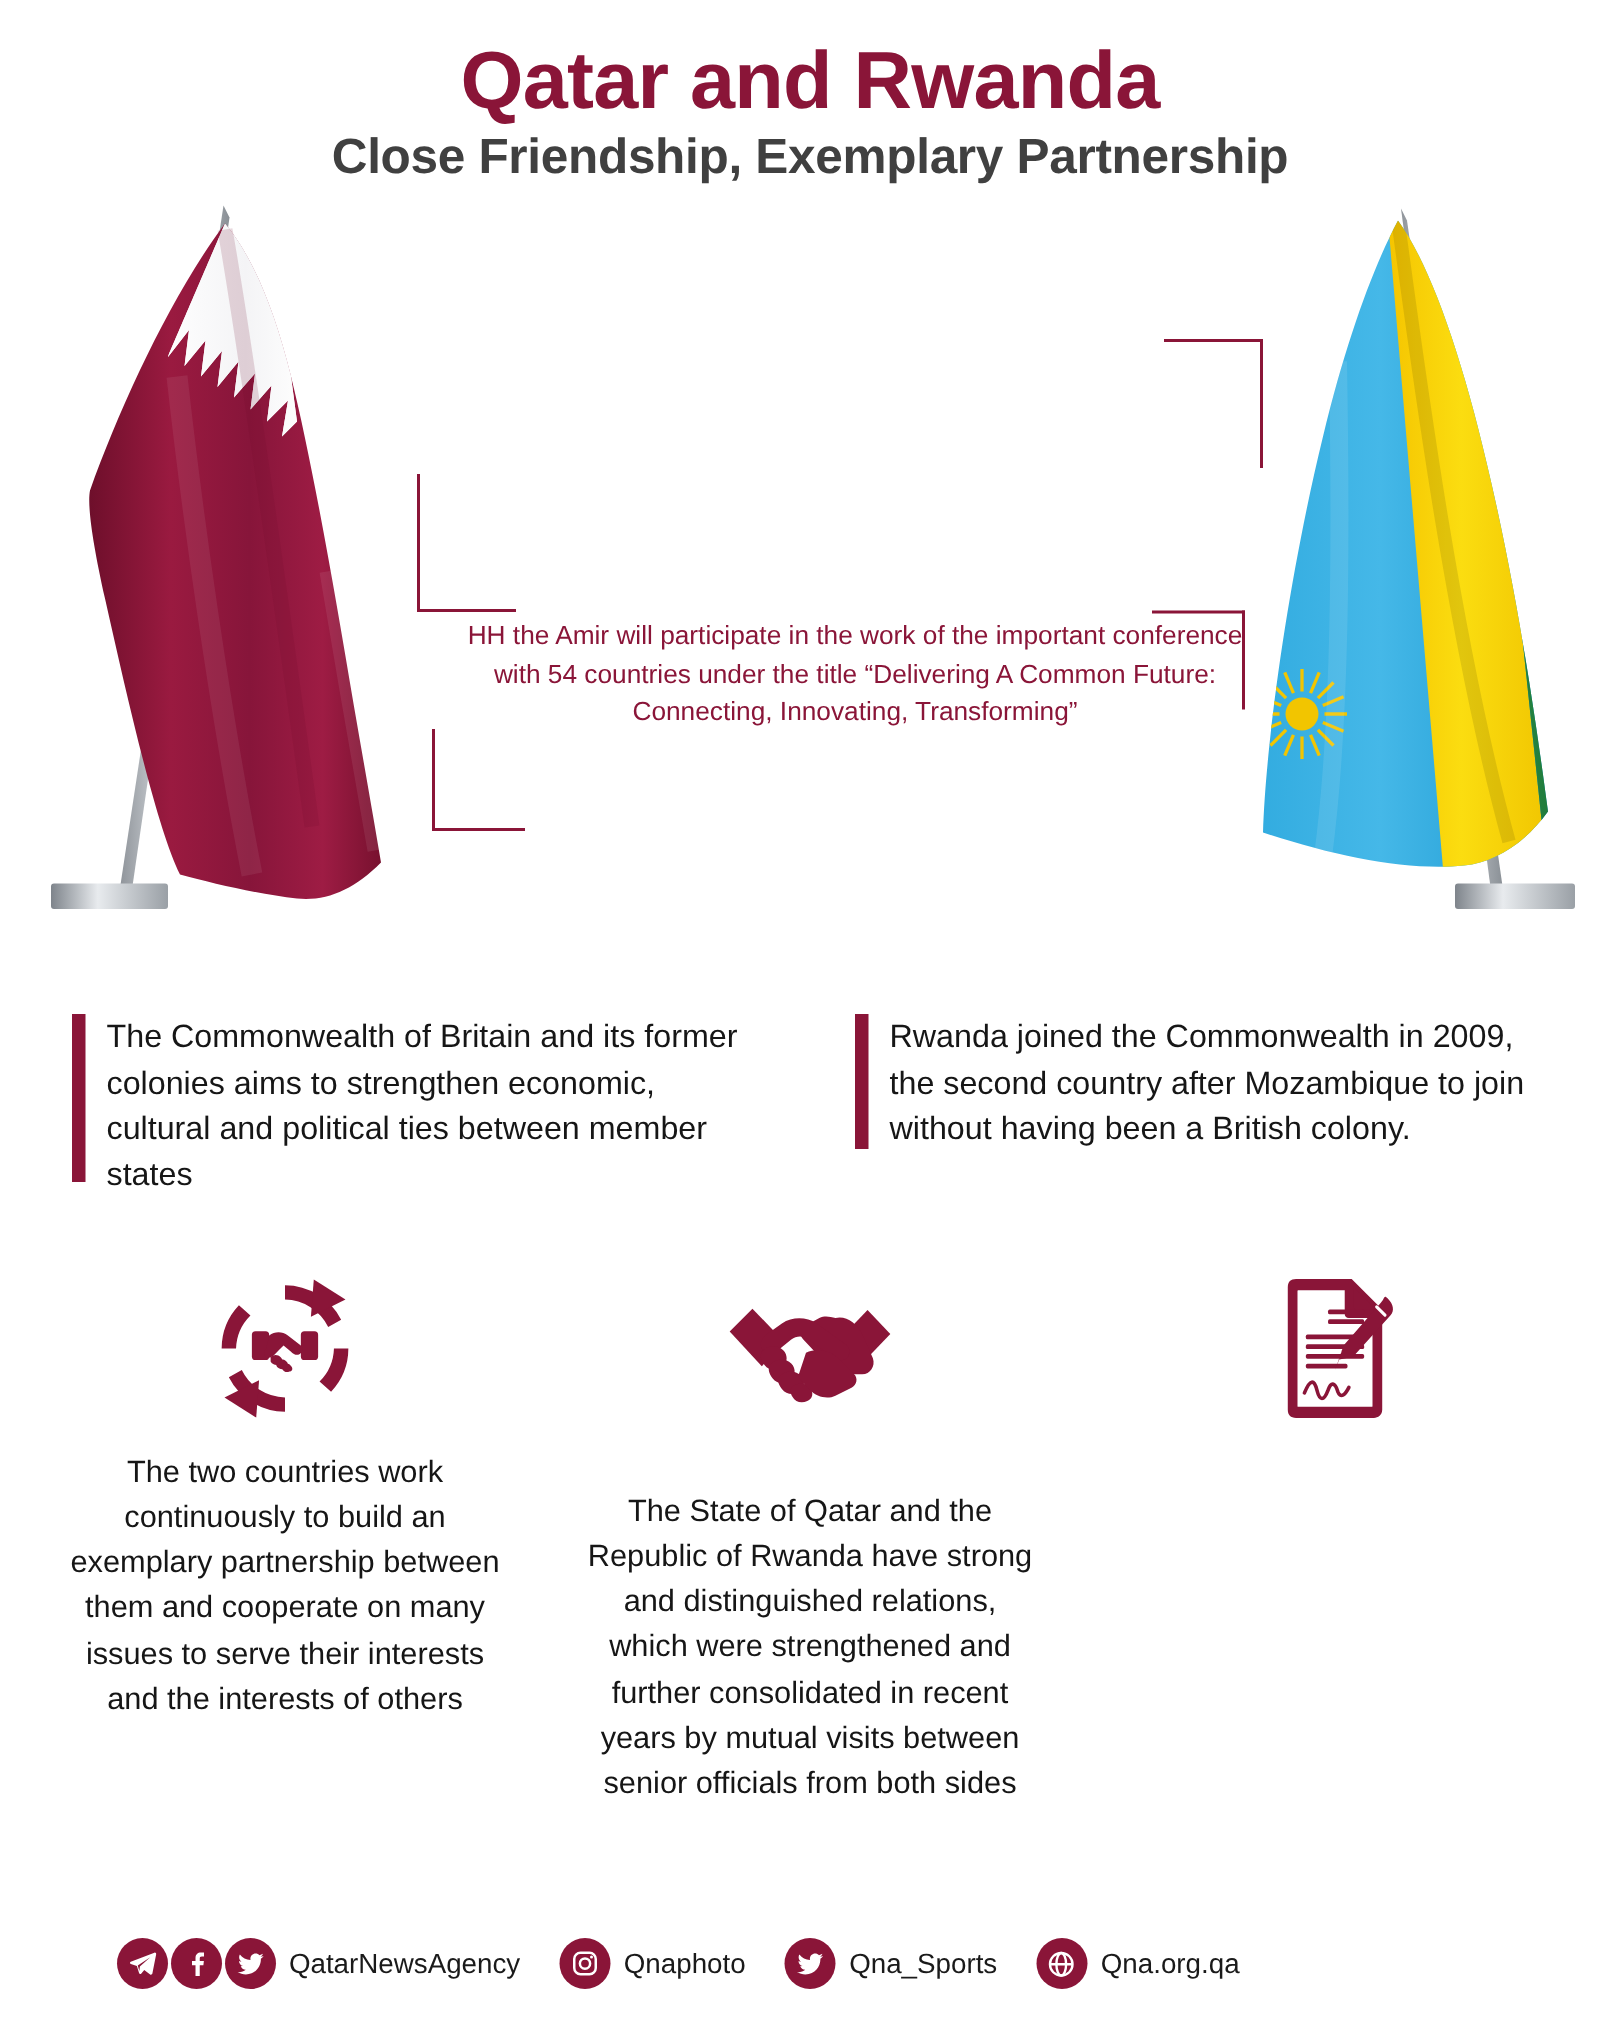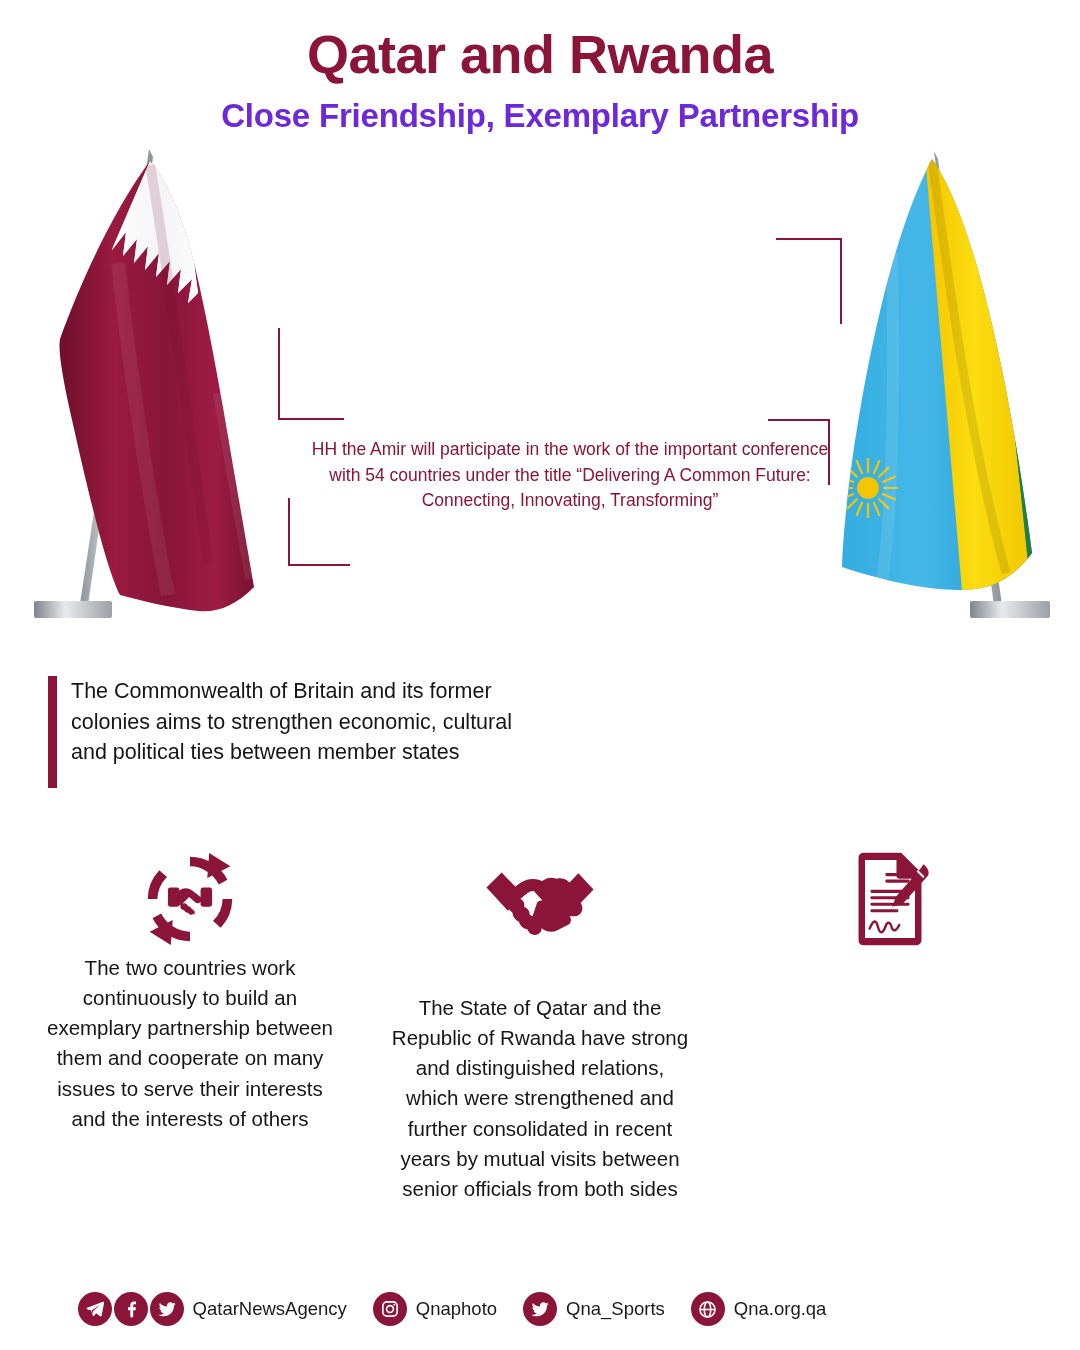--- a/index.html
+++ b/index.html
@@ -11,56 +11,56 @@
   }
   .page { position: relative; width: 1080px; height: 1350px; background: #fff; }
 
   
   .header { padding-top: 26px; text-align: center; }
   .title {
     font-size: 54px; font-weight: bold; color: #8A1538;
     letter-spacing: -0.5px; line-height: 1.05;
   }
   .subtitle {
-    font-size: 33px; font-weight: bold; color: #6d28d9;
-    margin-top: 14px; letter-spacing: -0.2px;
+    font-size: 33px; font-weight: bold; color: #404040;
+    margin-top: 2px; letter-spacing: -0.2px;
   }
 
   
   .flags-area { position: relative; height: 500px; margin-top: 8px; }
   .flag-wrap { position: absolute; top: 0; }
   .flag-qatar { left: 22px; }
   .flag-rwanda { right: 10px; }
 
   
   .callout { position: absolute; text-align: center; color: #8A1538; }
   .callout p { font-size: 19.5px; line-height: 1.48; }
   .callout-1 { left: 300px; top: 98px; width: 540px; }
   .callout-1 p { font-size: 20.5px; }
-  .callout-2 { left: 300px; top: 294px; width: 540px; }
+  .callout-2 { left: 300px; top: 280px; width: 540px; }
   .callout-2 p { font-size: 17.5px; }
 
   .bracket { position: absolute; }
   .bracket .v { position: absolute; width: 2px; background: #8A1538; }
   .bracket .h { position: absolute; height: 2px; background: #8A1538; }
 
   
   .statements { position: absolute; top: 676px; left: 0; width: 1080px;
                 display: flex; padding: 0 48px; gap: 60px; }
   .statement { display: flex; gap: 14px; width: 470px; }
   .statement .bar { width: 9px; background: #8A1538; flex: none; }
   .statement p { font-size: 21.5px; line-height: 1.42; color: #161616; }
 
   
   .columns { position: absolute; top: 845px; left: 0; width: 1080px;
              display: flex; justify-content: space-between; padding: 0 40px; }
   .column { width: 300px; display: flex; flex-direction: column; align-items: center; }
   .col-icon { height: 108px; display: flex; align-items: center; justify-content: center; }
   .column p {
-    text-align: center; font-size: 20.5px;
+    margin-top: 14px; text-align: center; font-size: 20.5px;
     line-height: 1.47; color: #161616;
   }
   .col-mid .col-icon { height: 112px; }
   .col-mid p { margin-top: 36px; }
 
   
   .footer {
     position: absolute; bottom: 24px; left: 0; width: 904px;
     display: flex; align-items: center; justify-content: center; gap: 0;
   }
@@ -253,20 +253,24 @@
     <div class="callout callout-2">
       <p>HH the Amir will participate in the work of the important conference with 54 countries under the title “Delivering A Common Future: Connecting, Innovating, Transforming”</p>
     </div>
   </div>
 
   <div class="statements">
     <div class="statement">
       <div class="bar" style="height:112px;"></div>
       <p>The Commonwealth of Britain and its former colonies aims to strengthen economic, cultural and political ties between member states</p>
     </div>
+    <div class="statement">
+      <div class="bar" style="height:90px;"></div>
+      <p>Rwanda joined the Commonwealth in 2009, the second country after Mozambique to join without having been a British colony.</p>
+    </div>
   </div>
 
   <div class="columns">
 
     <div class="column col-left">
       <div class="col-icon">
         <svg width="96" height="96" viewBox="0 0 100 100">
           <g fill="#8A1538">
 
             <path d="M50,6 A44,44 0 0,1 89,30 L80,35 A34,34 0 0,0 50,16 Z"></path>

